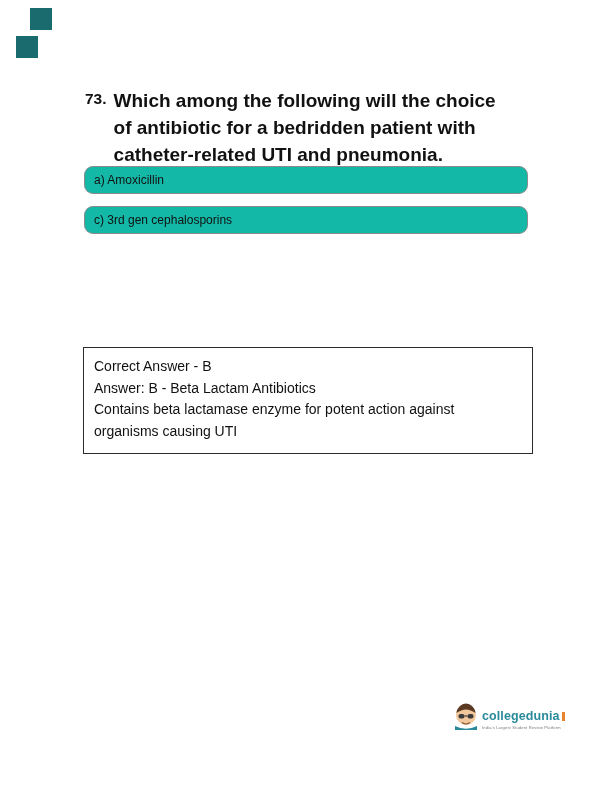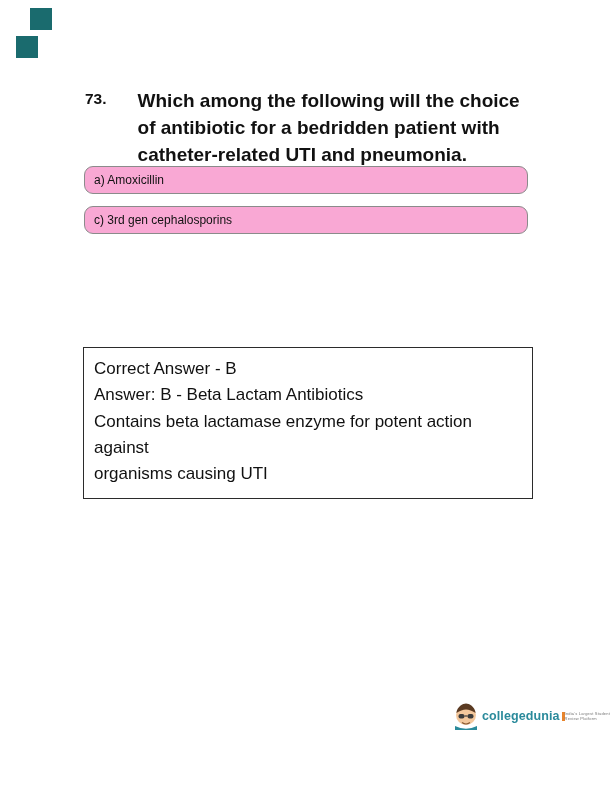--- a/index.html
+++ b/index.html
@@ -19,61 +19,61 @@
   .corner-square {
     position:absolute;
     width:22px; height:22px;
     background: var(--corner-square, #1a6b6e);
   }
   .corner-square.top  { left:30px; top:8px; }
   .corner-square.left { left:16px; top:36px; }
 
   .question {
     position:absolute; left:85px; top:88px;
-    display:flex; align-items:flex-start;gap:24px;
+    display:flex; align-items:flex-start;
   }
   .q-num {
     font-weight:bold; font-size:15.5px; line-height:1.42;
     margin-right:7px; white-space:nowrap;
   }
   .q-text {
     font-weight:bold; font-size:19px; line-height:1.42;
     white-space:pre-line; max-width:420px;
   }
 
   .options {
     position:absolute; left:84px; top:166px; width:444px;
   }
   .option {
     border:1px solid #8b8b8b;
     border-radius:9px;
     height:28px;
     display:flex; align-items:center;
     padding-left:9px;
     font-size:12px;
-    background:#f9a8d4;
+    background:#14b8a6;
     margin-bottom:12px;
   }
 
   .answer-box {
     position:absolute; left:83px; top:347px; width:450px;
     border:1px solid #2b2b2b;
     padding:8px 10px 10px 10px;
-    font-size:17px; line-height:1.55;
+    font-size:14px; line-height:1.55;
     background:#ffffff;
   }
   .answer-box .plain { font-weight:normal; }
   .answer-box .bold  { font-weight:normal; white-space:pre-line; }
 
   .logo {
     position:absolute; left:453px; top:702px;
     display:flex; align-items:flex-start;
   }
   .mascot { width:26px; height:28px; margin-right:3px; }
-  .brand-col { display:flex; flex-direction:row; padding-top:7px;justify-content:center; }
+  .brand-col { display:flex; flex-direction:column; padding-top:7px;justify-content:center; }
   .brand-row { display:flex; align-items:baseline; }
   .brand-text {
     font-size:12.5px; font-weight:bold;
     color: var(--brand-teal, #2a8a9b);
     letter-spacing:0.1px;
   }
   .brand-accent {
     width:3px; height:9px; margin-left:2px;
     background: var(--brand-accent, #e8842c);
     align-self:center;

